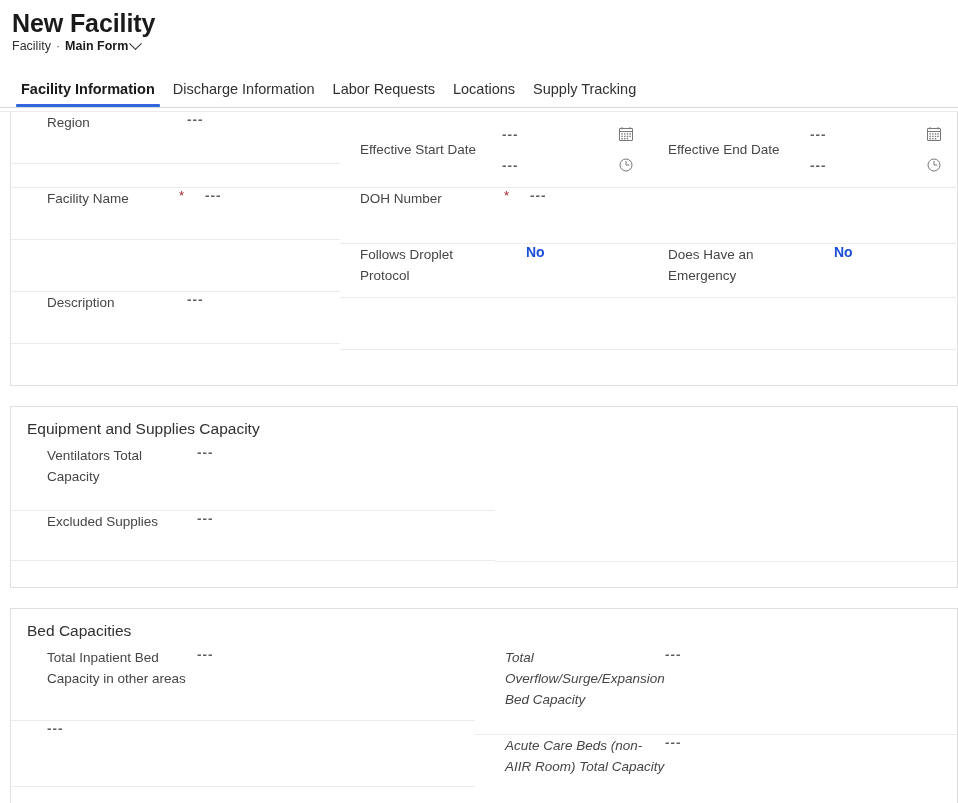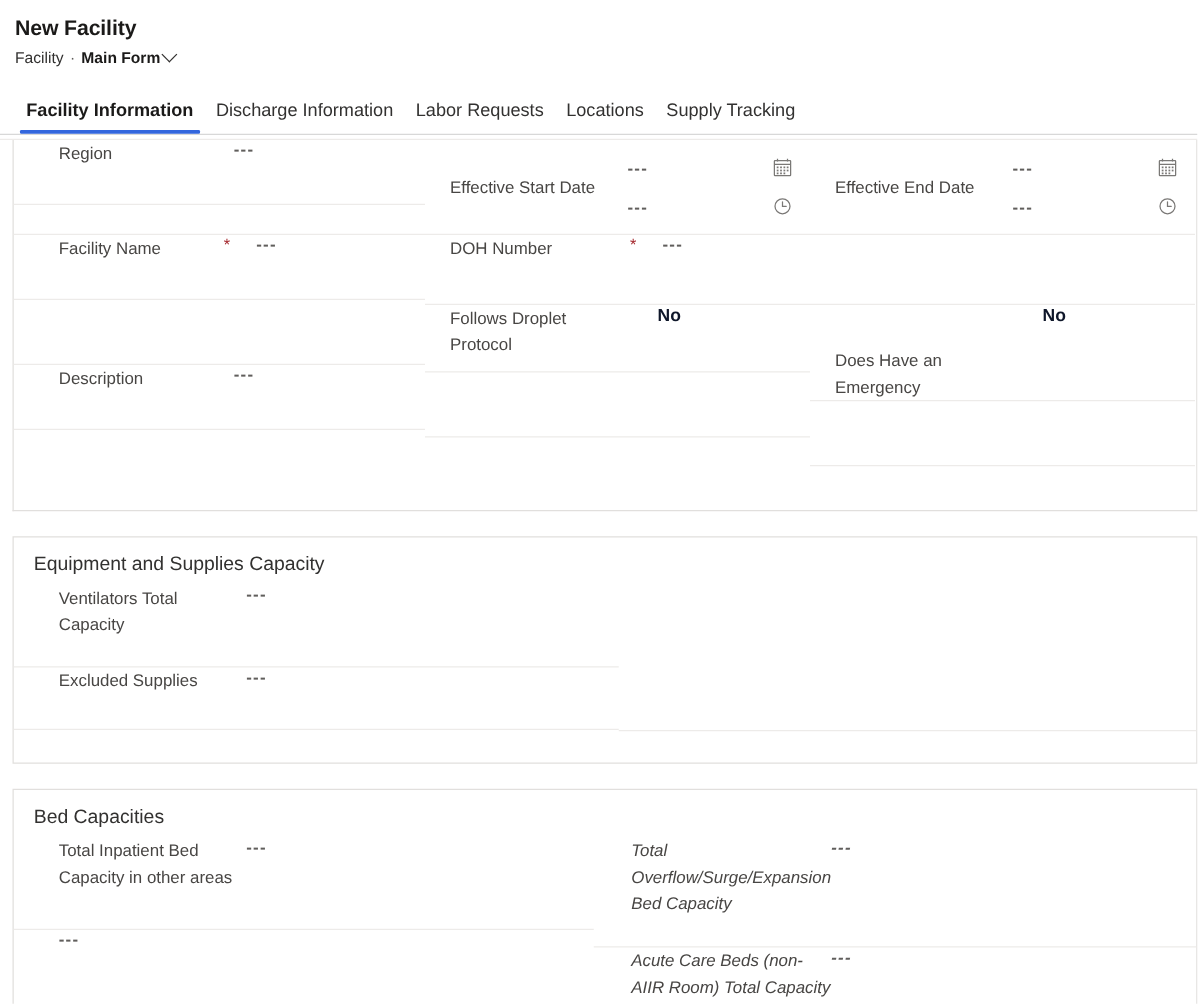--- a/index.html
+++ b/index.html
@@ -13,21 +13,21 @@
     color: #323130;
     overflow: hidden;
   }
 
   
   .page-header {
     padding: 10px 0 0 12px;
     background: #ffffff;
   }
   .record-title {
-    font-size: 17px;
+    font-size: 25px;
     font-weight: bold;
     color: #1b1a19;
     letter-spacing: -0.1px;
     line-height: 26px;
     margin: 0;
   }
   .subtitle-row {
     display: flex;
     align-items: flex-start;
     margin-top: 2px;
@@ -137,21 +137,21 @@
     font-size: 13px;
     margin-left: 4px;
     flex: 0 0 auto;
   }
   .f-value {
     font-size: 13.5px;
     color: #323130;
     letter-spacing: 0.3px;
   }
   .f-value.dashes { color: #605e5c; font-weight: bold; letter-spacing: 1px; }
-  .f-value.bold { font-weight: bold; color: #0f172a; font-size: 14px; letter-spacing: 0; }
+  .f-value.bold { font-weight: bold; color: #1d4ed8; font-size: 14px; letter-spacing: 0; }
 
   .icon-btn {
     width: 20px; height: 20px;
     display: inline-flex;
     align-items: center;
     justify-content: center;
     cursor: pointer;
     color: #605e5c;
   }
   .icon-btn svg { display: block; }
@@ -363,21 +363,21 @@
                   <path d="M8 4.4 V8 H11" stroke-linecap="round"></path>
                 </svg>
               </span>
             </span>
           </span>
         </div>
 
         <div class="field-row" style="min-height:56px;"></div>
 
         <div class="field-row" style="min-height:54px;">
-          <span class="f-label" style="width:140px;margin-top:34px;">Does Have an Emergency</span>
+          <span class="f-label" style="width:140px;">Does Have an Emergency</span>
           <span class="f-value bold" style="margin-left:26px;">No</span>
         </div>
 
         <div class="field-row" style="min-height:52px;"></div>
         <div style="height:35px;"></div>
       </div>
     </div>
   </div>
 
   <div class="card-gap"></div>

